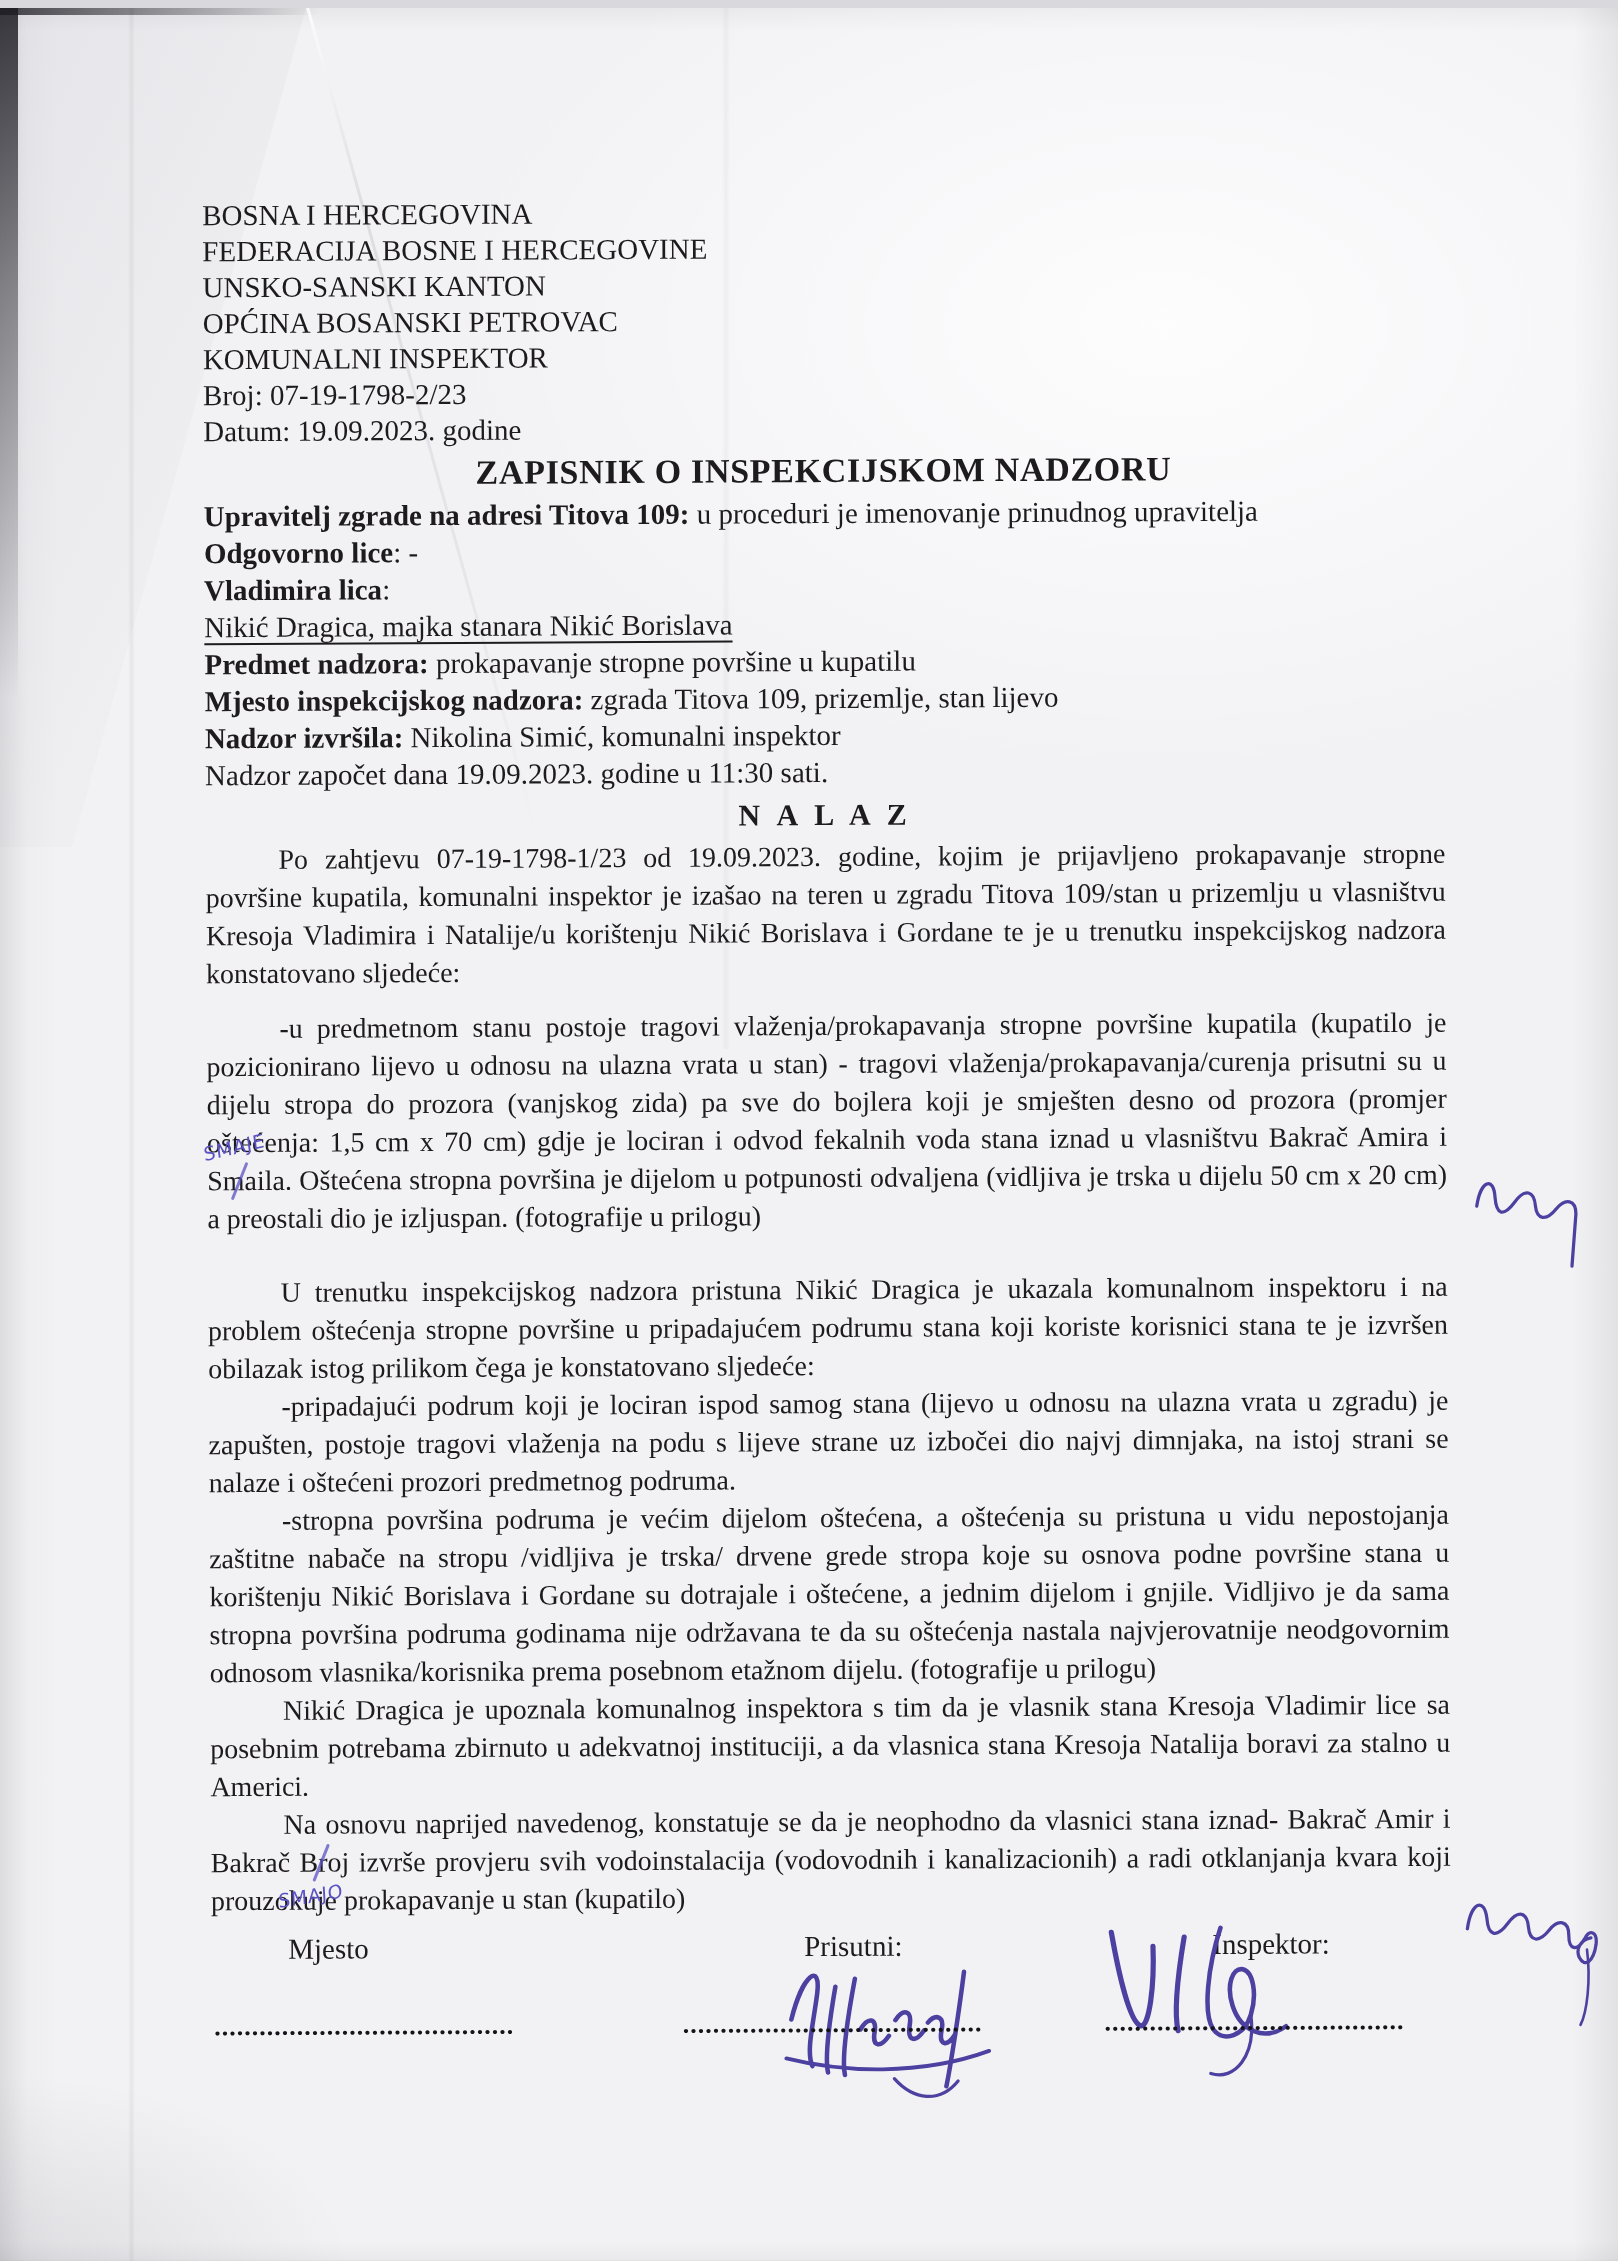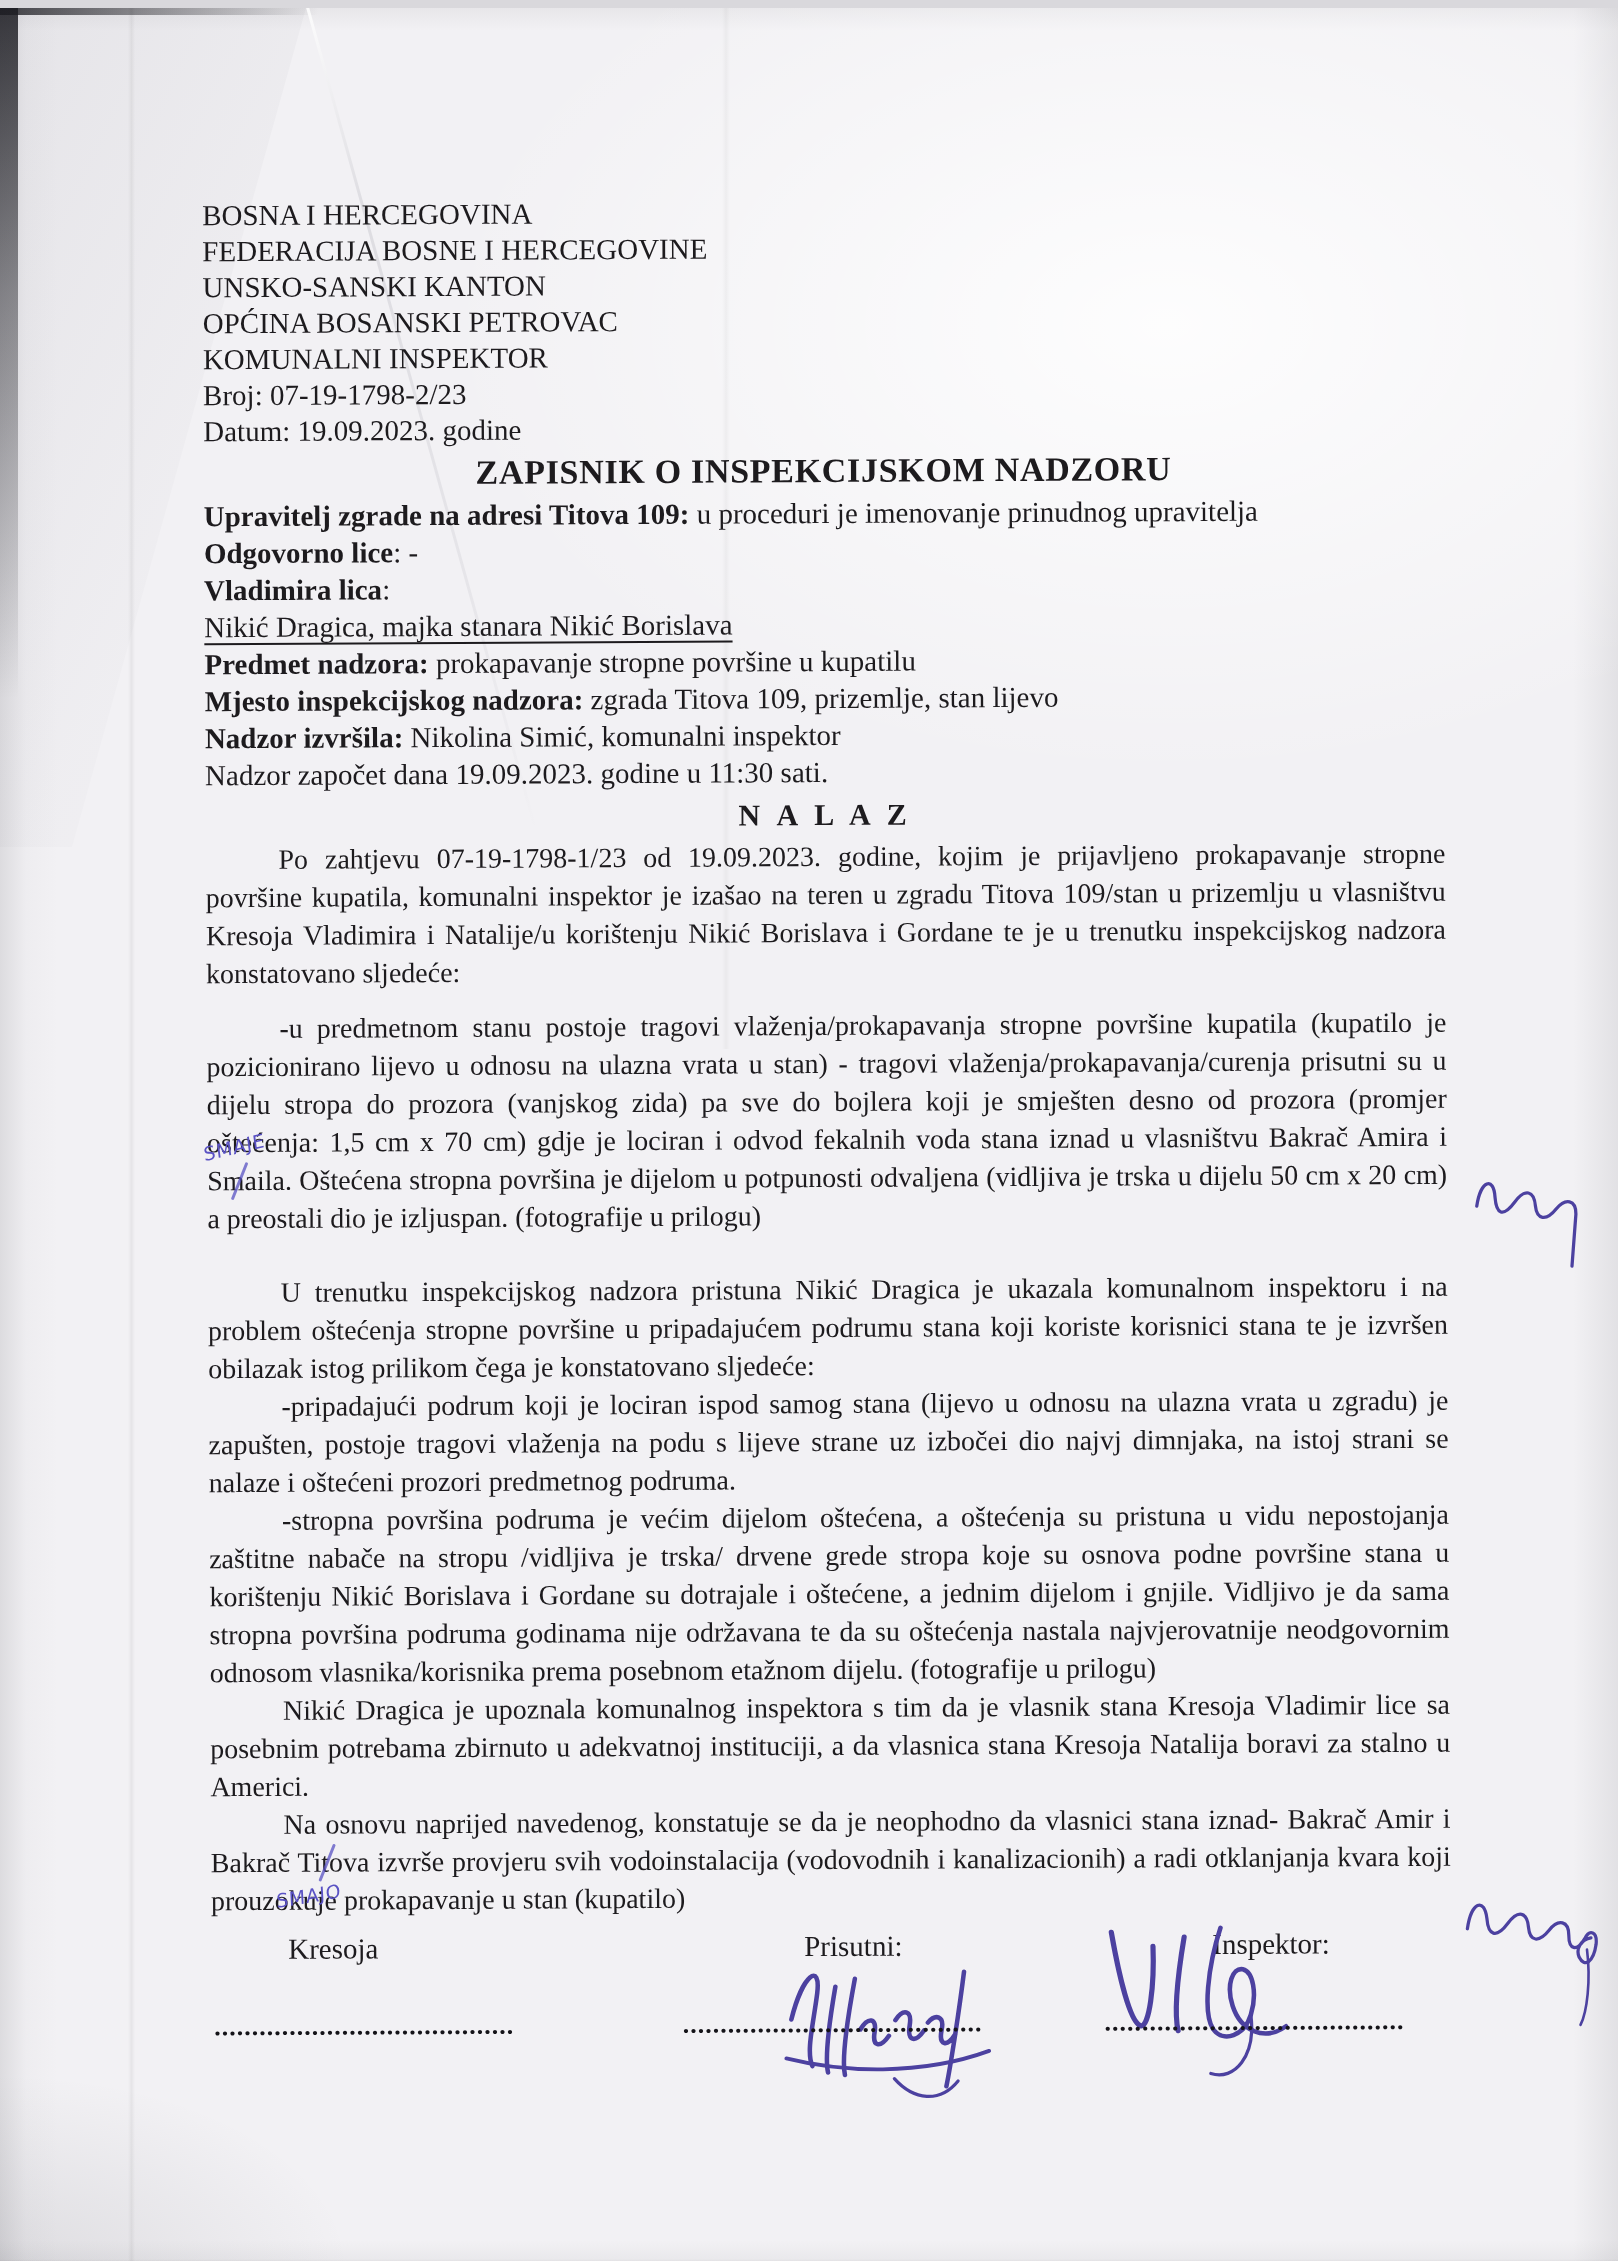--- a/index.html
+++ b/index.html
@@ -137,24 +137,24 @@
 
     <p class="para">Po zahtjevu 07-19-1798-1/23 od 19.09.2023. godine, kojim je prijavljeno prokapavanje stropne površine kupatila, komunalni inspektor je izašao na teren u zgradu Titova 109/stan u prizemlju u vlasništvu Kresoja Vladimira i Natalije/u korištenju Nikić Borislava i Gordane te je u trenutku inspekcijskog nadzora konstatovano sljedeće:</p>
 
     <p class="para gap-before"><span>-u predmetnom stanu postoje tragovi vlaženja/prokapavanja stropne površine kupatila (kupatilo je pozicionirano lijevo u odnosu na ulazna vrata u stan) - tragovi vlaženja/prokapavanja/curenja prisutni su u dijelu stropa do prozora (vanjskog zida) pa sve do bojlera koji je smješten desno od prozora (promjer oštećenja: 1,5 cm x 70 cm) gdje je lociran i odvod fekalnih voda stana iznad u vlasništvu Bakrač Amira i </span><span class="struck"><span>Smaila</span><span class="hand above">SMAJE</span></span><span>. Oštećena stropna površina je dijelom u potpunosti odvaljena (vidljiva je trska u dijelu 50 cm x 20 cm) a preostali dio je izljuspan. (fotografije u prilogu)</span></p>
 
     <p class="para big-gap-before">U trenutku inspekcijskog nadzora pristuna Nikić Dragica je ukazala komunalnom inspektoru i na problem oštećenja stropne površine u pripadajućem podrumu stana koji koriste korisnici stana te je izvršen obilazak istog prilikom čega je konstatovano sljedeće:</p>
     <p class="para">-pripadajući podrum koji je lociran ispod samog stana (lijevo u odnosu na ulazna vrata u zgradu) je zapušten, postoje tragovi vlaženja na podu s lijeve strane uz izbočei dio najvj dimnjaka, na istoj strani se nalaze i oštećeni prozori predmetnog podruma.</p>
     <p class="para">-stropna površina podruma je većim dijelom oštećena, a oštećenja su pristuna u vidu nepostojanja zaštitne nabače na stropu /vidljiva je trska/ drvene grede stropa koje su osnova podne površine stana u korištenju Nikić Borislava i Gordane su dotrajale i oštećene, a jednim dijelom i gnjile. Vidljivo je da sama stropna površina podruma godinama nije održavana te da su oštećenja nastala najvjerovatnije neodgovornim odnosom vlasnika/korisnika prema posebnom etažnom dijelu. (fotografije u prilogu)</p>
     <p class="para">Nikić Dragica je upoznala komunalnog inspektora s tim da je vlasnik stana Kresoja Vladimir lice sa posebnim potrebama zbirnuto u adekvatnoj instituciji, a da vlasnica stana Kresoja Natalija boravi za stalno u Americi.</p>
 
-    <p class="para"><span>Na osnovu naprijed navedenog, konstatuje se da je neophodno da vlasnici stana iznad- Bakrač Amir i Bakrač </span><span class="struck"><span>Titova</span><span class="hand below">SMAJO</span></span><span> izvrše provjeru svih vodoinstalacija (vodovodnih i kanalizacionih) a radi otklanjanja kvara koji prouzokuje prokapavanje u stan (kupatilo)</span></p>
+    <p class="para"><span>Na osnovu naprijed navedenog, konstatuje se da je neophodno da vlasnici stana iznad- Bakrač Amir i Bakrač </span><span class="struck"><span>Broj</span><span class="hand below">SMAJO</span></span><span> izvrše provjeru svih vodoinstalacija (vodovodnih i kanalizacionih) a radi otklanjanja kvara koji prouzokuje prokapavanje u stan (kupatilo)</span></p>
 
     <div class="sig-section">
-      <span class="sig-label stranka">Kresoja</span>
+      <span class="sig-label stranka">Mjesto</span>
       <span class="sig-label prisutni">Prisutni:</span>
       <span class="sig-label inspektor">Inspektor:</span>
 
       <svg class="sig-svg prisutni-sig" width="260" height="215" viewBox="0 0 400 330">
         <path stroke-width="7" d="M52,180 C70,110 98,92 92,140 C86,186 74,230 84,252 M120,130 C112,175 102,235 108,262 M150,118 C140,170 128,238 134,266 M158,196 C170,176 184,178 180,200 C176,222 188,226 202,206 M212,182 C224,164 238,166 234,190 C230,214 242,218 256,198 M262,186 C274,172 288,176 283,198 C278,222 292,224 304,204 M318,108 C310,170 296,256 290,284"></path>
         <path stroke-width="6" d="M44,240 C130,262 250,268 356,230"></path>
         <path stroke-width="5" d="M210,272 C240,306 280,310 308,276"></path>
       </svg>
 
       <svg class="sig-svg inspektor-sig" width="234" height="215" viewBox="0 0 360 330">

